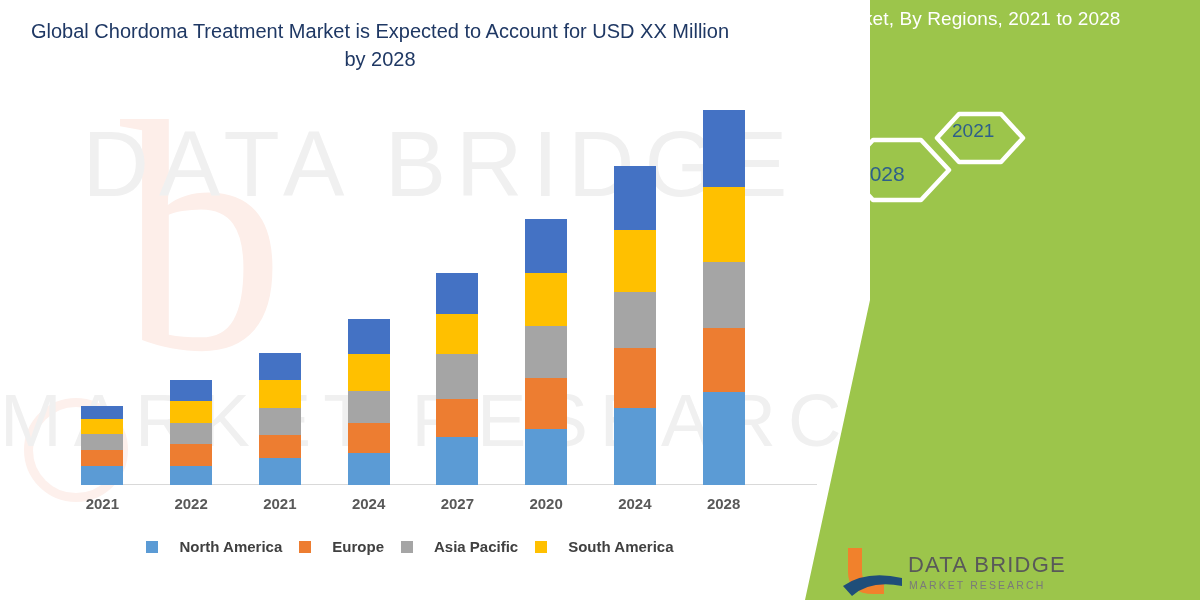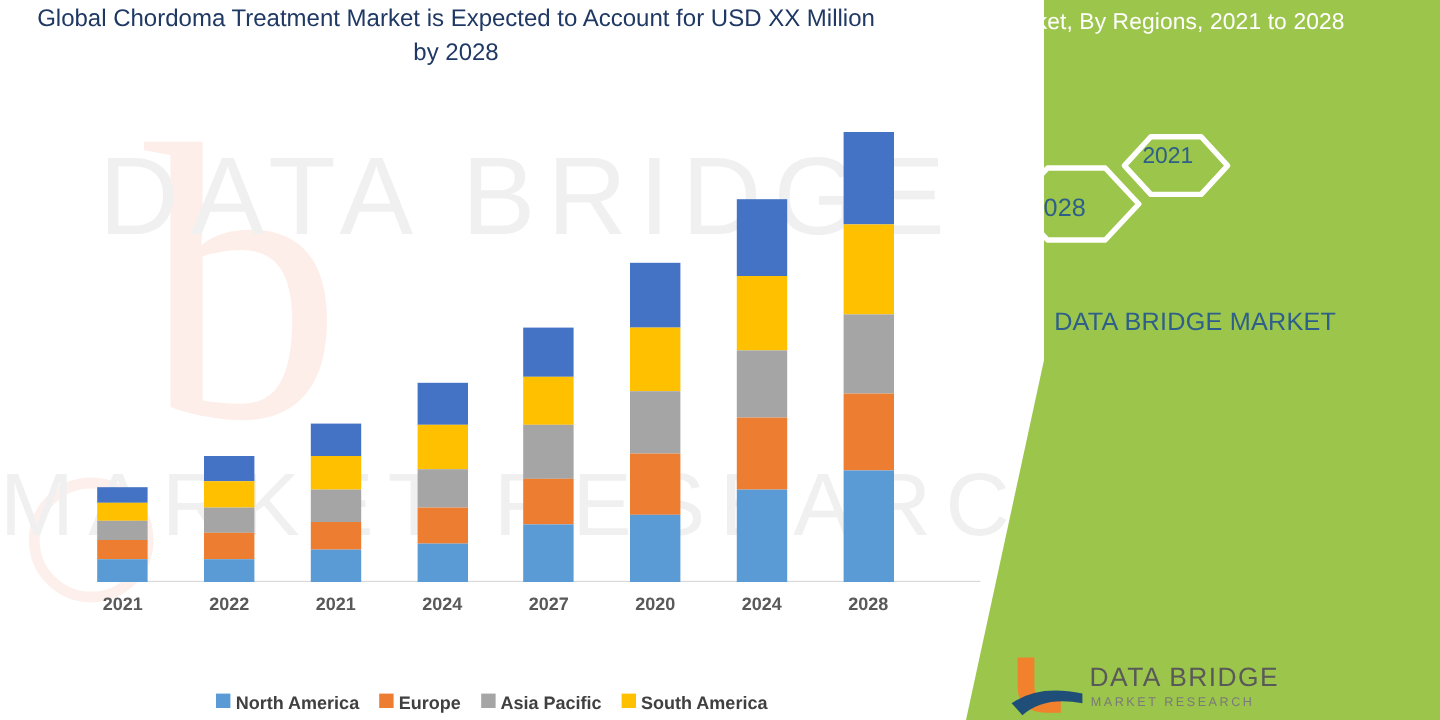--- a/index.html
+++ b/index.html
@@ -91,21 +91,21 @@
   
   .chart-panel {
     position: absolute;
     top: 0; left: 0;
     width: 880px; height: 600px;
     z-index: 1;
     overflow: hidden;
   }
   .chart-title {
     position: absolute;
-    top: 3px; left: 20px;
+    top: 18px; left: 20px;
     width: 720px;
     text-align: center;
     color: #1F3864;
     font-size: 20px;
     font-weight: 400;
     line-height: 1.38;
   }
 
   
   .watermark {
@@ -190,23 +190,23 @@
     left: 0; top: 538px;
     width: 820px;
     display: flex;
     justify-content: center;
     align-items: center;
     gap: 17px;
     flex-wrap: nowrap;
   }
   .legend-item {
     display: flex;
-    gap: 4px;
+    align-items: center;
+    gap: 21px;
     white-space: nowrap;
-    margin-top: 40px;
   }
   .legend-swatch {
     width: 12px; height: 12px;
     flex: 0 0 12px;
   }
   .legend-label {
     color: #404040;
     font-size: 15px;
     font-weight: 700;
   }
@@ -328,21 +328,20 @@
       <div class="hex-group">
         <svg class="hex-svg" width="260" height="140" viewBox="0 0 260 140">
           <polygon points="20,78 48,48 96,48 124,78 96,108 48,108" fill="none" stroke="#ffffff" stroke-width="4.5" stroke-linejoin="round"></polygon>
           <polygon points="112,46 134,22 176,22 198,46 176,70 134,70" fill="none" stroke="#ffffff" stroke-width="4.5" stroke-linejoin="round"></polygon>
         </svg>
         <div class="hex-label hex-label-2028">2028</div>
         <div class="hex-label hex-label-2021">2021</div>
       </div>
 
       <div class="brand-text">
-        <div>DATA BRIDGE MARKET</div>
       </div>
     </div>
   </div>
 
   <div class="logo-wrap">
     <svg width="70" height="58" viewBox="0 0 70 58">
       <path d="M8 6 L22 6 L22 30 Q22 42 36 42 L44 42 L44 52 L34 52 Q8 52 8 30 Z" fill="#F1812C"></path>
       <path d="M3 44 Q26 28 62 36 L62 44 Q30 38 12 54 Z" fill="#1F4E79"></path>
     </svg>
     <div class="logo-text-main">DATA BRIDGE</div>

